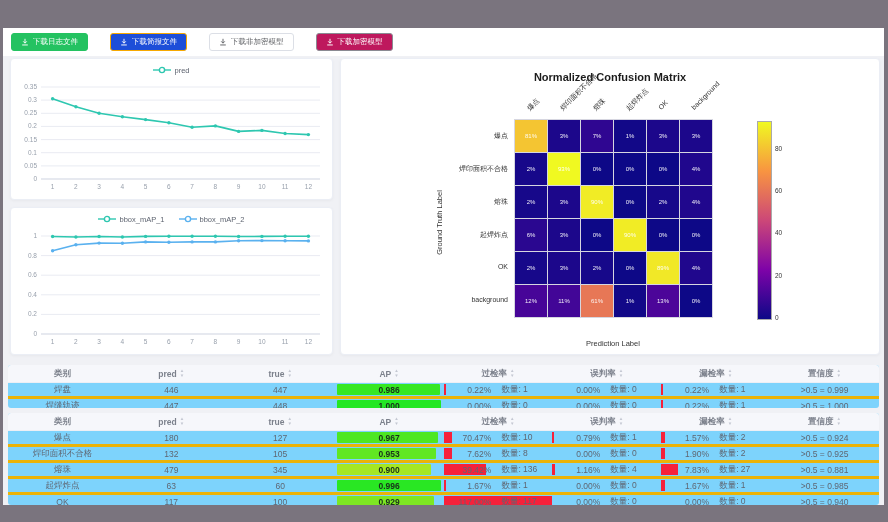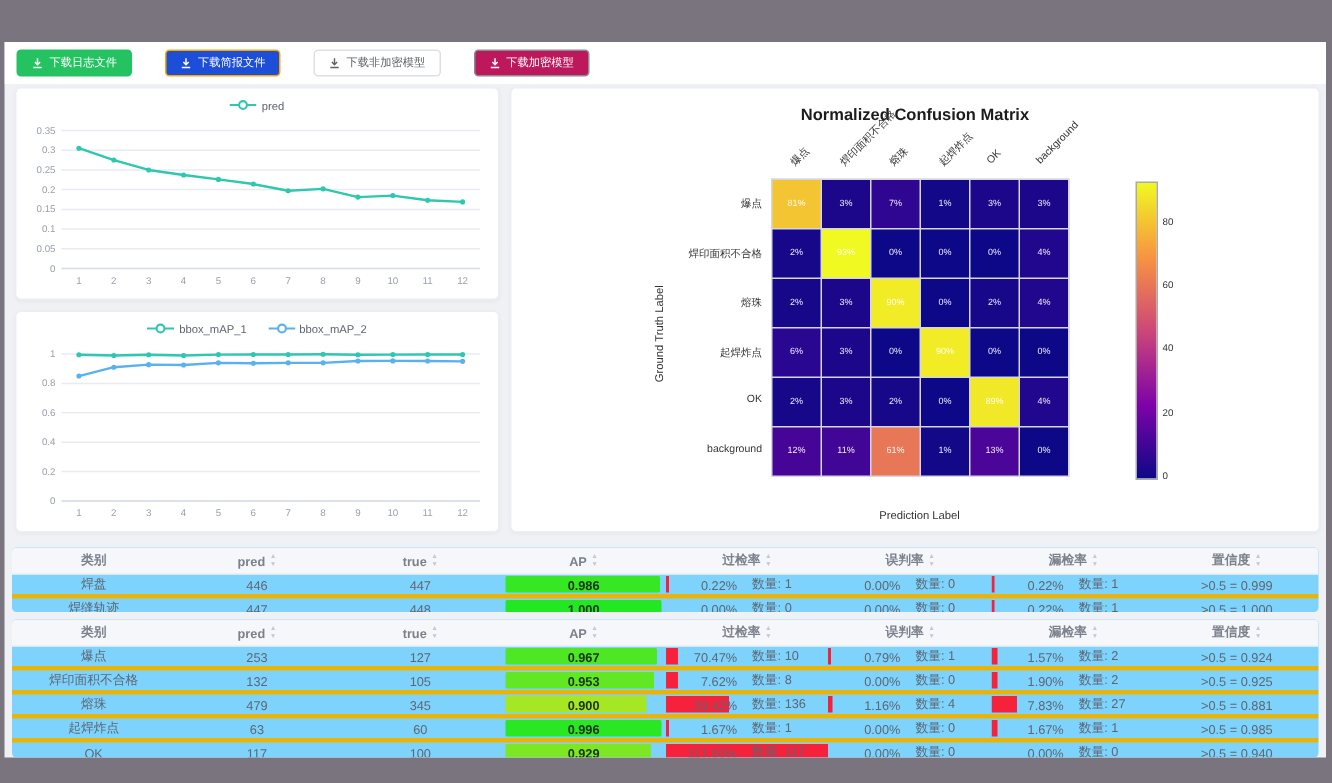--- a/index.html
+++ b/index.html
@@ -458,21 +458,21 @@
         <div class="t-hcell">
           <span class="t-htext">置信度</span>
           <span class="sort">
             <i>▲</i>
             <i>▼</i>
           </span>
         </div>
       </div>
       <div class="t-row">
         <div class="t-cell">爆点</div>
-        <div class="t-cell">253</div>
+        <div class="t-cell">180</div>
         <div class="t-cell">127</div>
         <div class="t-cell">
           <div class="bar ap-bar" style="width: 92.832%; background: rgb(77, 231, 35);"></div>
           <div class="cell-text ap-text">0.967</div>
         </div>
         <div class="t-cell">
           <div class="bar" style="background: rgb(246, 33, 59); width: 7.87%;"></div>
           <div class="cell-text">
             <span class="pct-text">70.47%</span>
             <span class="qty-text">数量: 10</span>

